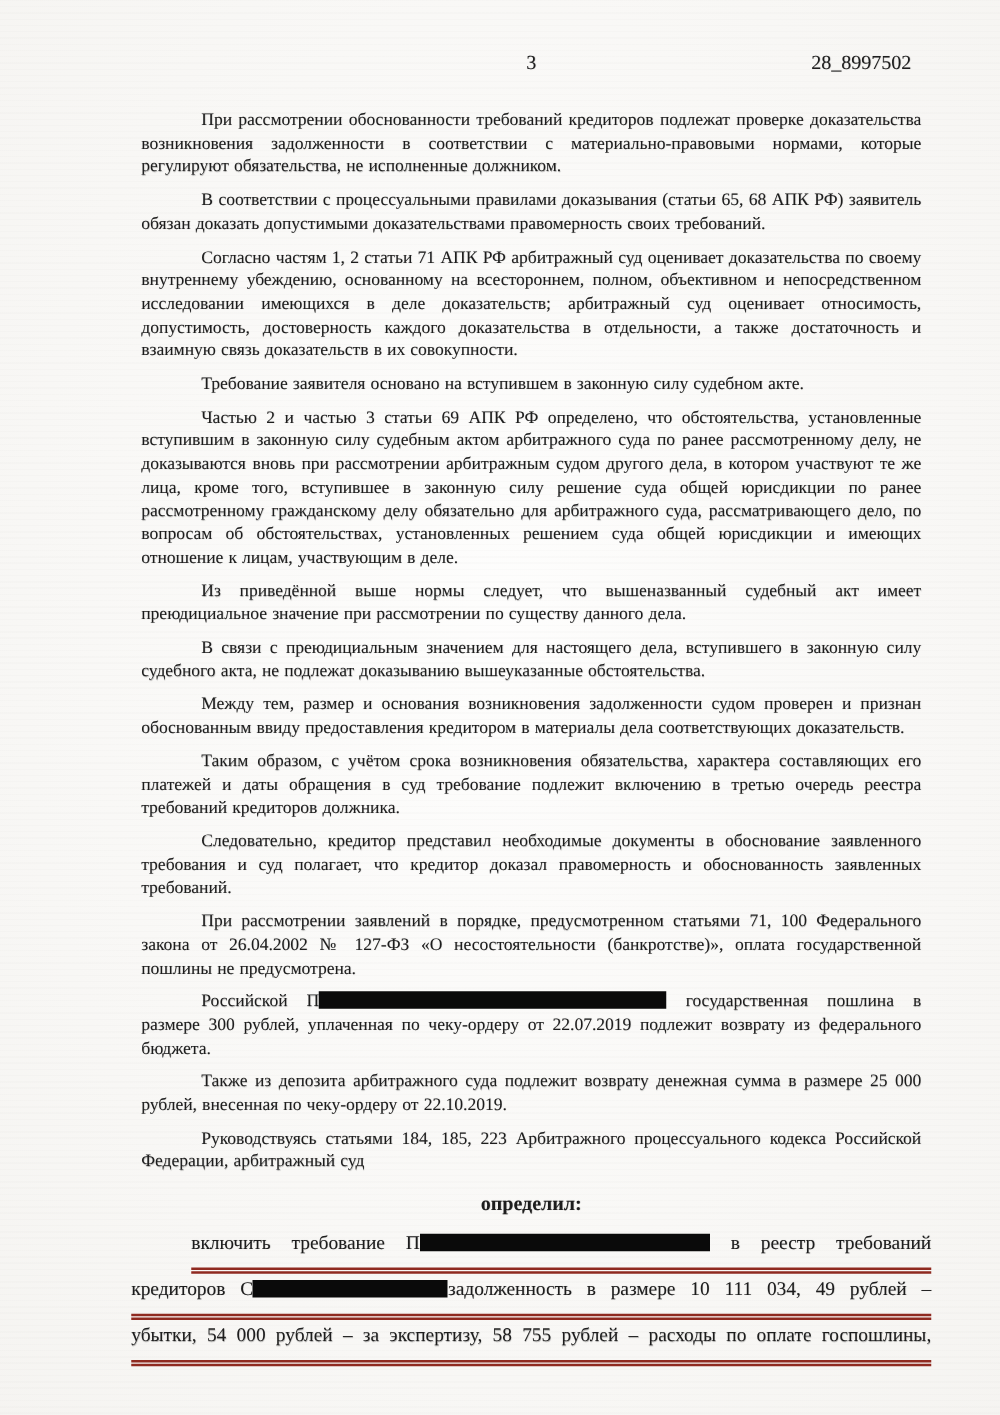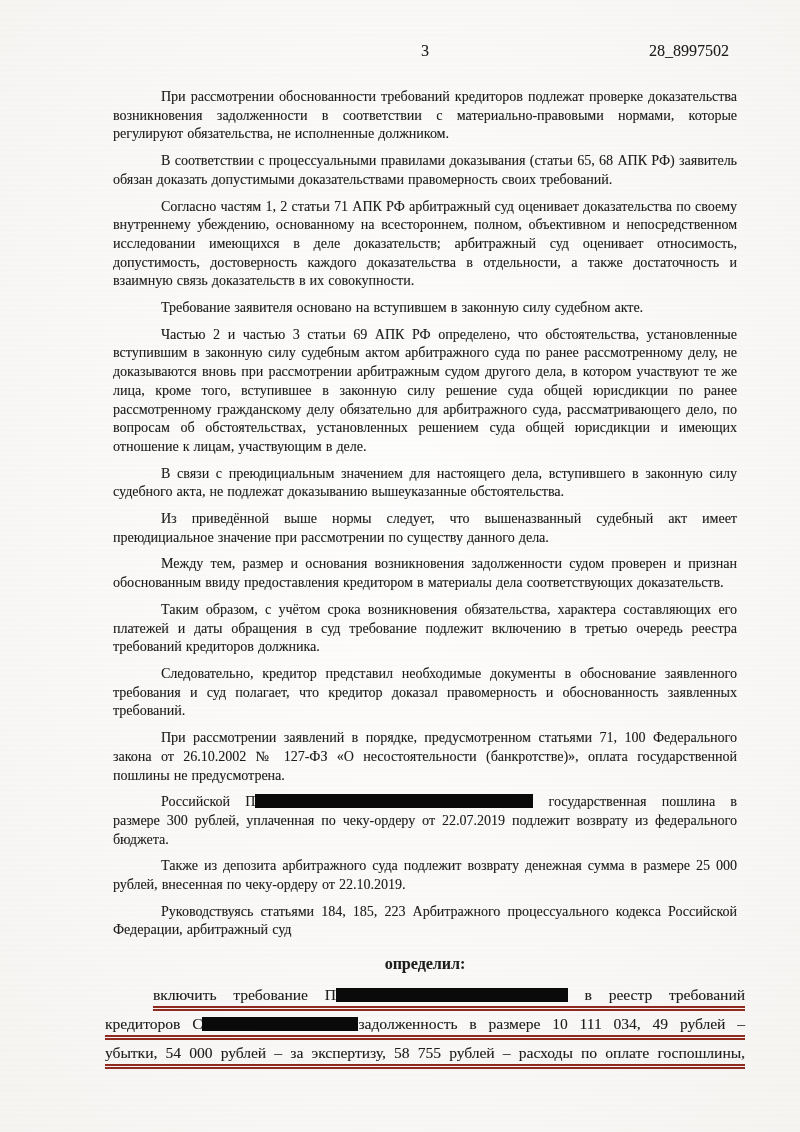--- a/index.html
+++ b/index.html
@@ -64,47 +64,47 @@
   }
   .ruling-line {
     margin: 0 0 3px;
     font-size: 15.5px;
   }
   .ruling-line .ul {
     display: block;
     text-align: justify;
     text-align-last: justify;
     line-height: 19px;
-    padding-bottom: 2px;
+    padding-bottom: 10px;
     border-bottom: 5px double #8f2a20;
   }
   .indent { padding-left: 48px; }
 </style>
 </head>
 <body>
 
 <div class="page doc-text">
 
   <div class="header">
     <div class="page-num">3</div>
     <div class="doc-id">28_8997502</div>
   </div>
 
   <div>
     <p class="para">При рассмотрении обоснованности требований кредиторов подлежат проверке доказательства возникновения задолженности в соответствии с материально-правовыми нормами, которые регулируют обязательства, не исполненные должником.</p>
     <p class="para">В соответствии с процессуальными правилами доказывания (статьи 65, 68 АПК РФ) заявитель обязан доказать допустимыми доказательствами правомерность своих требований.</p>
     <p class="para">Согласно частям 1, 2 статьи 71 АПК РФ арбитражный суд оценивает доказательства по своему внутреннему убеждению, основанному на всестороннем, полном, объективном и непосредственном исследовании имеющихся в деле доказательств; арбитражный суд оценивает относимость, допустимость, достоверность каждого доказательства в отдельности, а также достаточность и взаимную связь доказательств в их совокупности.</p>
     <p class="para">Требование заявителя основано на вступившем в законную силу судебном акте.</p>
     <p class="para">Частью 2 и частью 3 статьи 69 АПК РФ определено, что обстоятельства, установленные вступившим в законную силу судебным актом арбитражного суда по ранее рассмотренному делу, не доказываются вновь при рассмотрении арбитражным судом другого дела, в котором участвуют те же лица, кроме того, вступившее в законную силу решение суда общей юрисдикции по ранее рассмотренному гражданскому делу обязательно для арбитражного суда, рассматривающего дело, по вопросам об обстоятельствах, установленных решением суда общей юрисдикции и имеющих отношение к лицам, участвующим в деле.</p>
+    <p class="para">Из приведённой выше нормы следует, что вышеназванный судебный акт имеет преюдициальное значение при рассмотрении по существу данного дела.</p>
     <p class="para">В связи с преюдициальным значением для настоящего дела, вступившего в законную силу судебного акта, не подлежат доказыванию вышеуказанные обстоятельства.</p>
-    <p class="para">Из приведённой выше нормы следует, что вышеназванный судебный акт имеет преюдициальное значение при рассмотрении по существу данного дела.</p>
     <p class="para">Между тем, размер и основания возникновения задолженности судом проверен и признан обоснованным ввиду предоставления кредитором в материалы дела соответствующих доказательств.</p>
     <p class="para">Таким образом, с учётом срока возникновения обязательства, характера составляющих его платежей и даты обращения в суд требование подлежит включению в третью очередь реестра требований кредиторов должника.</p>
     <p class="para">Следовательно, кредитор представил необходимые документы в обоснование заявленного требования и суд полагает, что кредитор доказал правомерность и обоснованность заявленных требований.</p>
-    <p class="para">При рассмотрении заявлений в порядке, предусмотренном статьями 71, 100 Федерального закона от 26.10.2002 № 127-ФЗ «О несостоятельности (банкротстве)», оплата государственной пошлины не предусмотрена.</p>
+    <p class="para">При рассмотрении заявлений в порядке, предусмотренном статьями 71, 100 Федерального закона от 26.04.2002 № 127-ФЗ «О несостоятельности (банкротстве)», оплата государственной пошлины не предусмотрена.</p>
 
     <p class="para"><span>Российской П</span><span class="redact w280"></span> <span>государственная пошлина в размере 300 рублей, уплаченная по чеку-ордеру от 22.07.2019 подлежит возврату из федерального бюджета.</span></p>
 
     <p class="para">Также из депозита арбитражного суда подлежит возврату денежная сумма в размере 25 000 рублей, внесенная по чеку-ордеру от 22.10.2019.</p>
     <p class="para">Руководствуясь статьями 184, 185, 223 Арбитражного процессуального кодекса Российской Федерации, арбитражный суд</p>
 
     <div class="ruling-head">определил:</div>
 
     <div class="ruling-line indent">
         <span class="ul"><span>включить требование П</span><span class="redact w235"></span> <span>в реестр требований</span></span>

